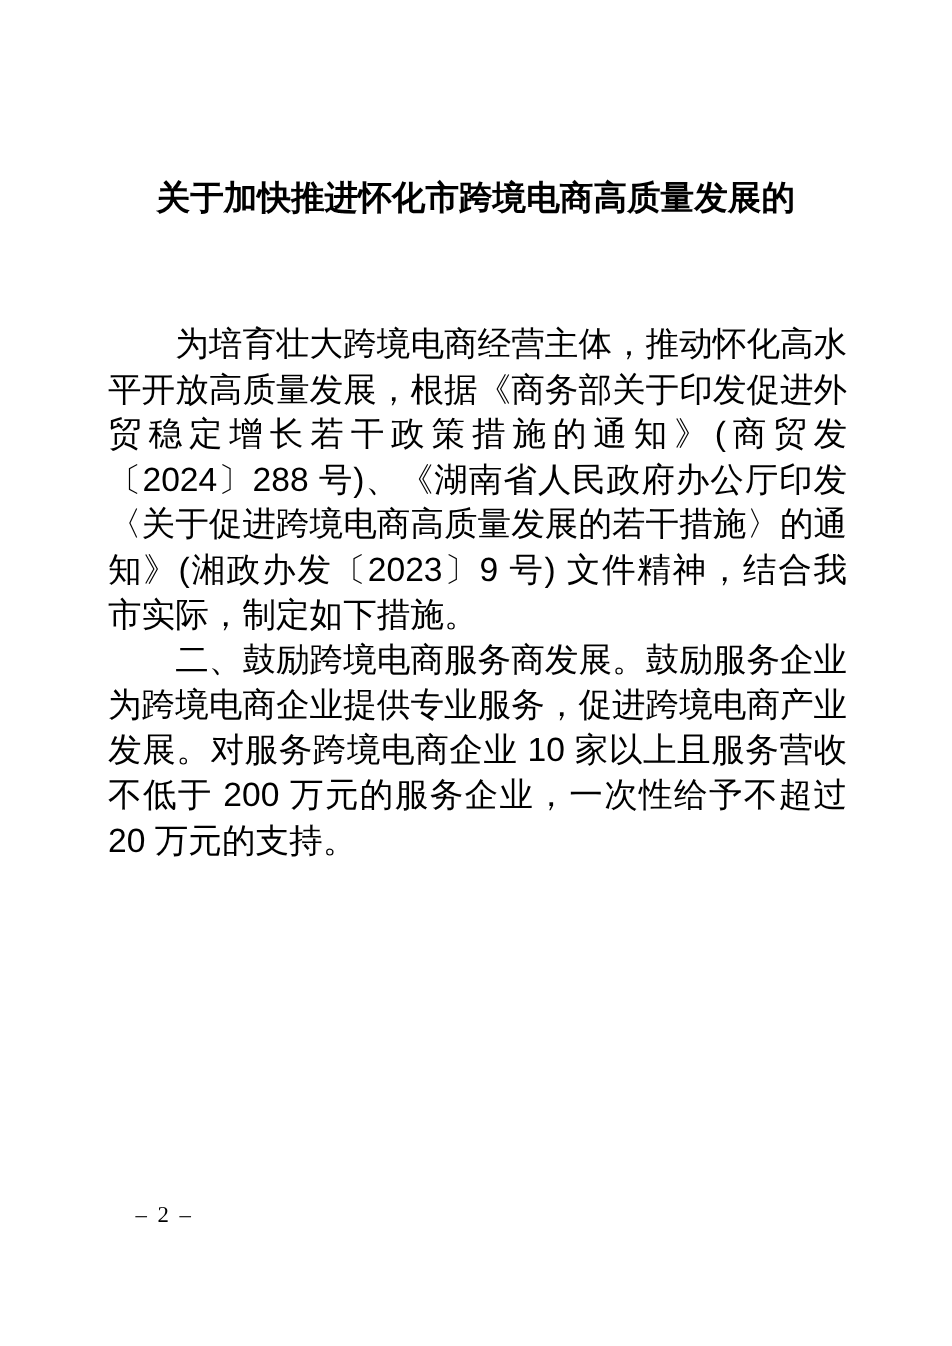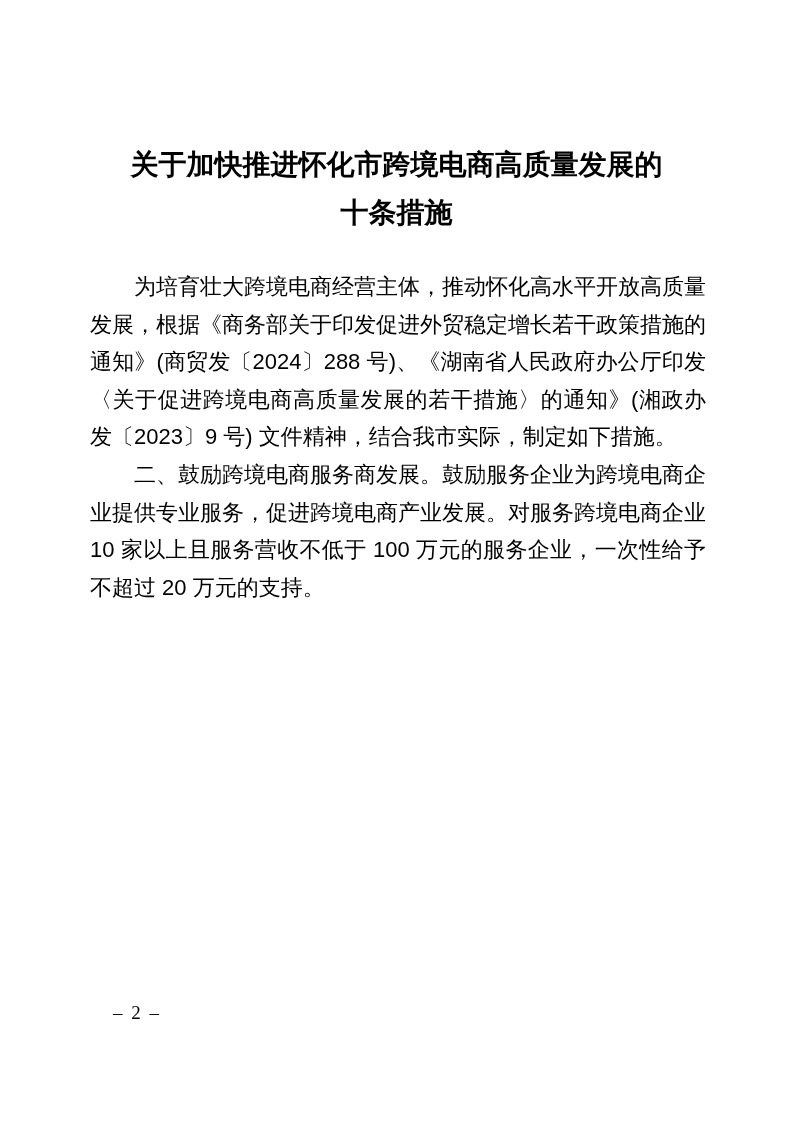--- a/index.html
+++ b/index.html
@@ -28,21 +28,21 @@
     color: #000000;
   }
   .doc-title .title-line {
     display: block;
   }
   .doc-body {
     position: absolute;
     left: 90px;
     top: 268px;
     width: 616px;
-    font-size: 22px;
+    font-size: 28px;
     line-height: 37.6px;
     text-align: justify;
     text-justify: inter-ideograph;
     color: #000000;
   }
   .doc-body p {
     margin: 0;
     padding: 0;
     text-indent: 2em;
   }
@@ -57,24 +57,23 @@
     letter-spacing: 2px;
   }
 </style>
 </head>
 <body>
 
 <div class="page">
 
   <div class="doc-title">
     <span class="title-line">关于加快推进怀化市跨境电商高质量发展的</span>
-    <span class="title-line">十条措施</span>
   </div>
 
   <div class="doc-body">
 
   <p>为培育壮大跨境电商经营主体，推动怀化高水平开放高质量发展，根据《商务部关于印发促进外贸稳定增长若干政策措施的通知》(商贸发〔2024〕288 号)、《湖南省人民政府办公厅印发〈关于促进跨境电商高质量发展的若干措施〉的通知》(湘政办发〔2023〕9 号) 文件精神，结合我市实际，制定如下措施。</p>
-      <p>二、鼓励跨境电商服务商发展。鼓励服务企业为跨境电商企业提供专业服务，促进跨境电商产业发展。对服务跨境电商企业 10 家以上且服务营收不低于 100 万元的服务企业，一次性给予不超过 20 万元的支持。</p>
+      <p>二、鼓励跨境电商服务商发展。鼓励服务企业为跨境电商企业提供专业服务，促进跨境电商产业发展。对服务跨境电商企业 10 家以上且服务营收不低于 200 万元的服务企业，一次性给予不超过 20 万元的支持。</p>
     </div>
 
   <div class="page-number">– 2 –</div>
 
 </div>
 
 </body></html>

